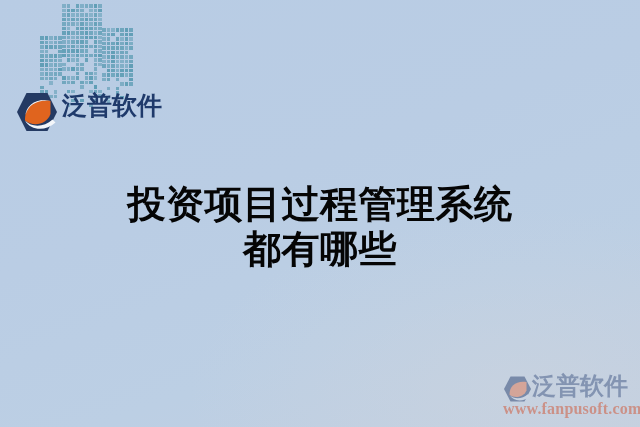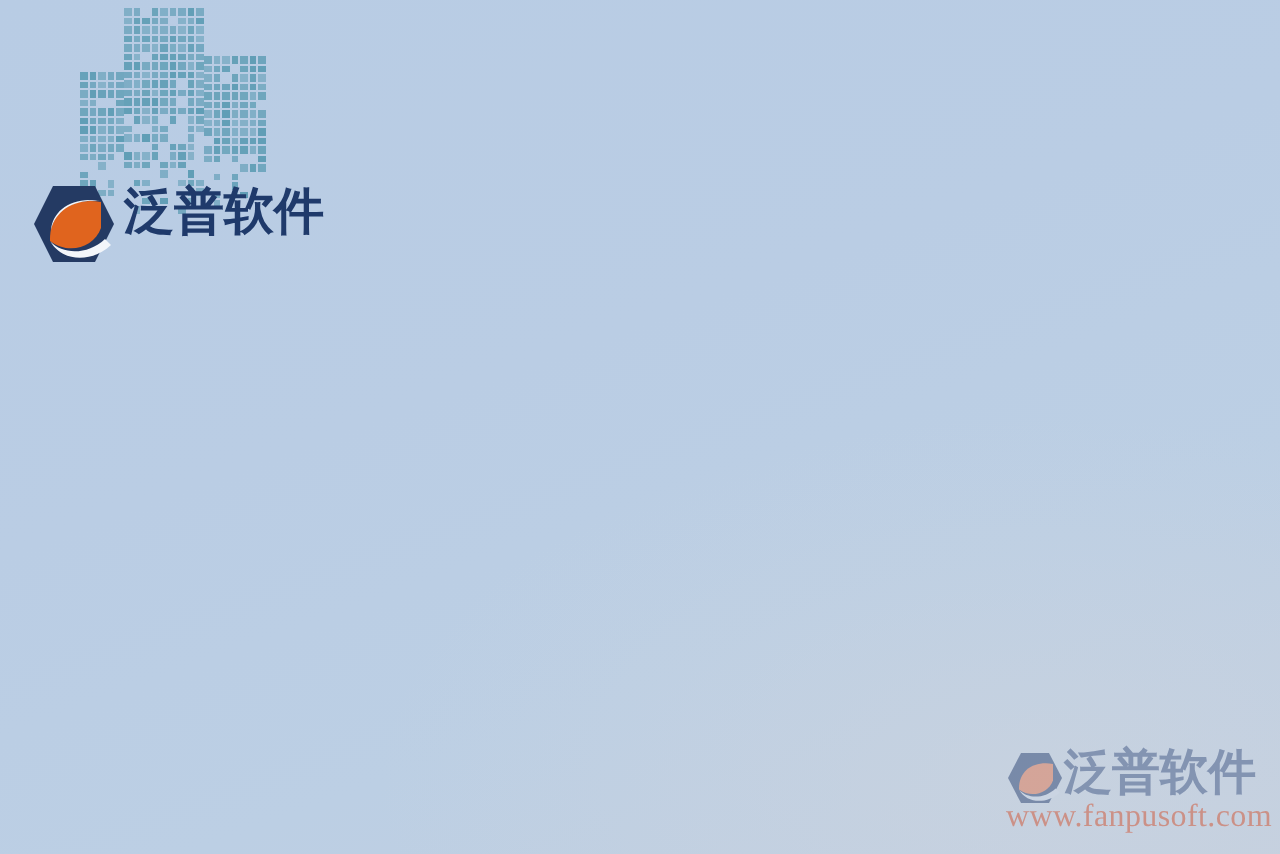--- a/index.html
+++ b/index.html
@@ -120,21 +120,21 @@
     color: #5b6f96;
     line-height: 30px;
     white-space: nowrap;
   }
   #watermark .wurl {
     position: absolute;
     left: 5px;
     top: 32px;
     font-family: "Liberation Serif", "DejaVu Serif", serif;
     font-size: 16px;
-    font-weight: 400;
+    font-weight: 700;
     color: #cf6a52;
     letter-spacing: 0.2px;
     line-height: 20px;
     white-space: nowrap;
   }
 </style>
 </head>
 <body>
 
 <div id="stage">
@@ -442,20 +442,24 @@
         <path d="M36.5 10 C22 7.5, 10.5 15, 11 29.5 C20 36.5, 33 33, 36.5 23 Z" fill="#e0641e"></path>
         <path d="M11.2 29.8 C17.5 36.5, 30 36.5, 38.5 28.5 L41.5 31.5 C32 40.5, 17 40, 11.2 29.8 Z" fill="#f3f6fa"></path>
         <path d="M36.8 9.6 C24 8.2, 14 13.5, 11.5 24 C12.2 14.5, 22 6.6, 36.8 9.6 Z" fill="#f3f6fa"></path>
       </svg>
     </div>
     <div class="wordmark">
       <span class="cn">泛普软件</span>
     </div>
   </div>
 
+  <div id="headline">
+    <span class="l">投资项目过程管理系统</span>
+    <span class="l">都有哪些</span>
+  </div>
 
   <div id="watermark">
     <div class="wmark">
       <svg viewBox="0 0 30 28" width="30" height="28" aria-hidden="true">
         <path d="M8.5 1.5 L22.5 1.5 L29 14 L22.5 26.5 L8.5 26.5 L2 14 Z" fill="#4a5f88"></path>
         <path d="M24.5 7 C15 5.3, 7.2 10.2, 7.5 19.8 C13.5 24.2, 22.2 21.8, 24.5 15.2 Z" fill="#dd8a6e"></path>
         <path d="M7.6 20 C11.8 24.5, 20.2 24.5, 25.8 19.2 L27.8 21.2 C21.5 27.2, 11.5 26.8, 7.6 20 Z" fill="#cdd6e4"></path>
       </svg>
     </div>
     <div class="wcn">泛普软件</div>

